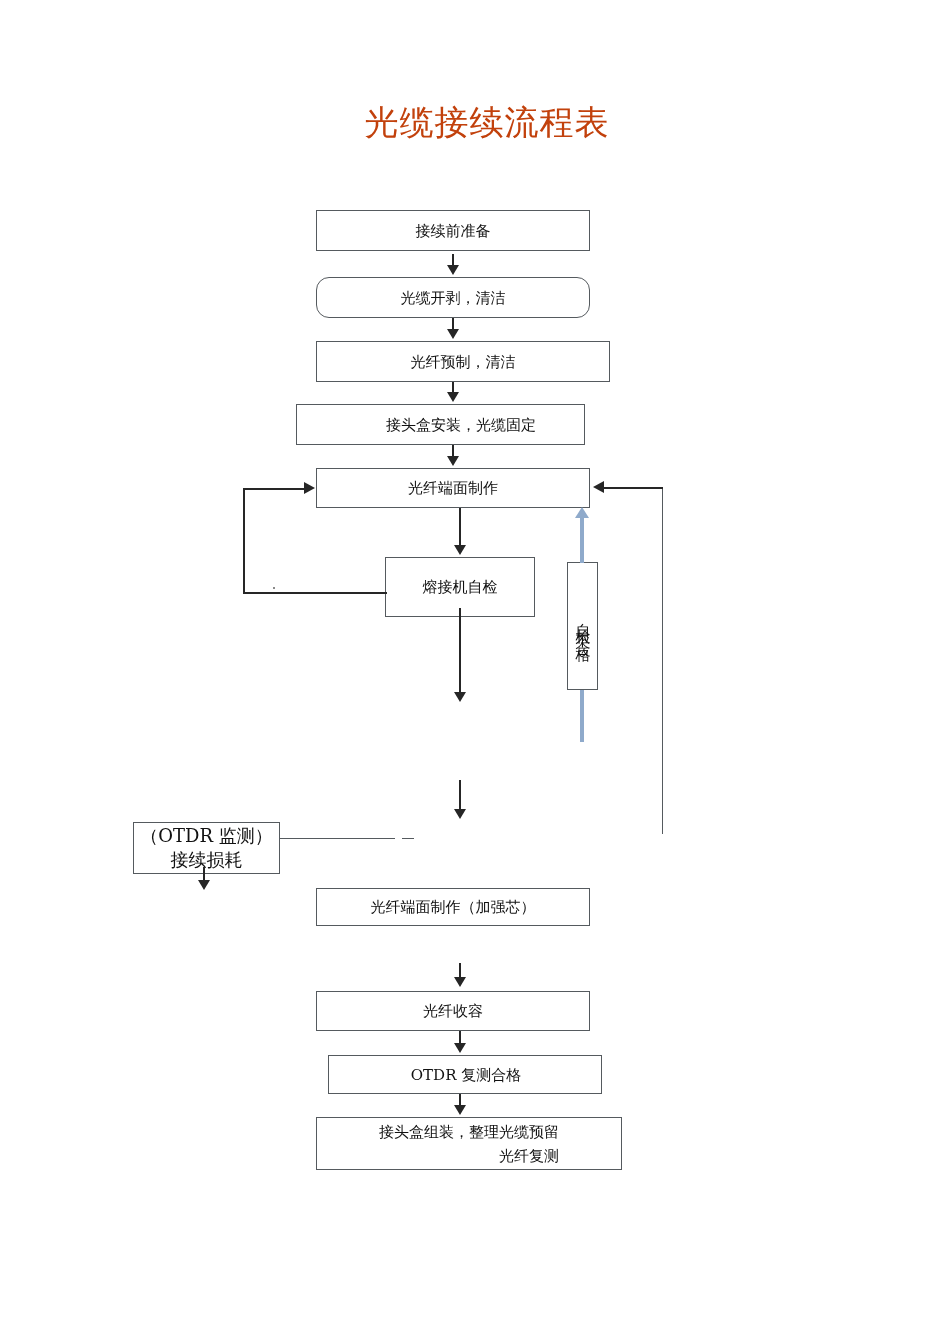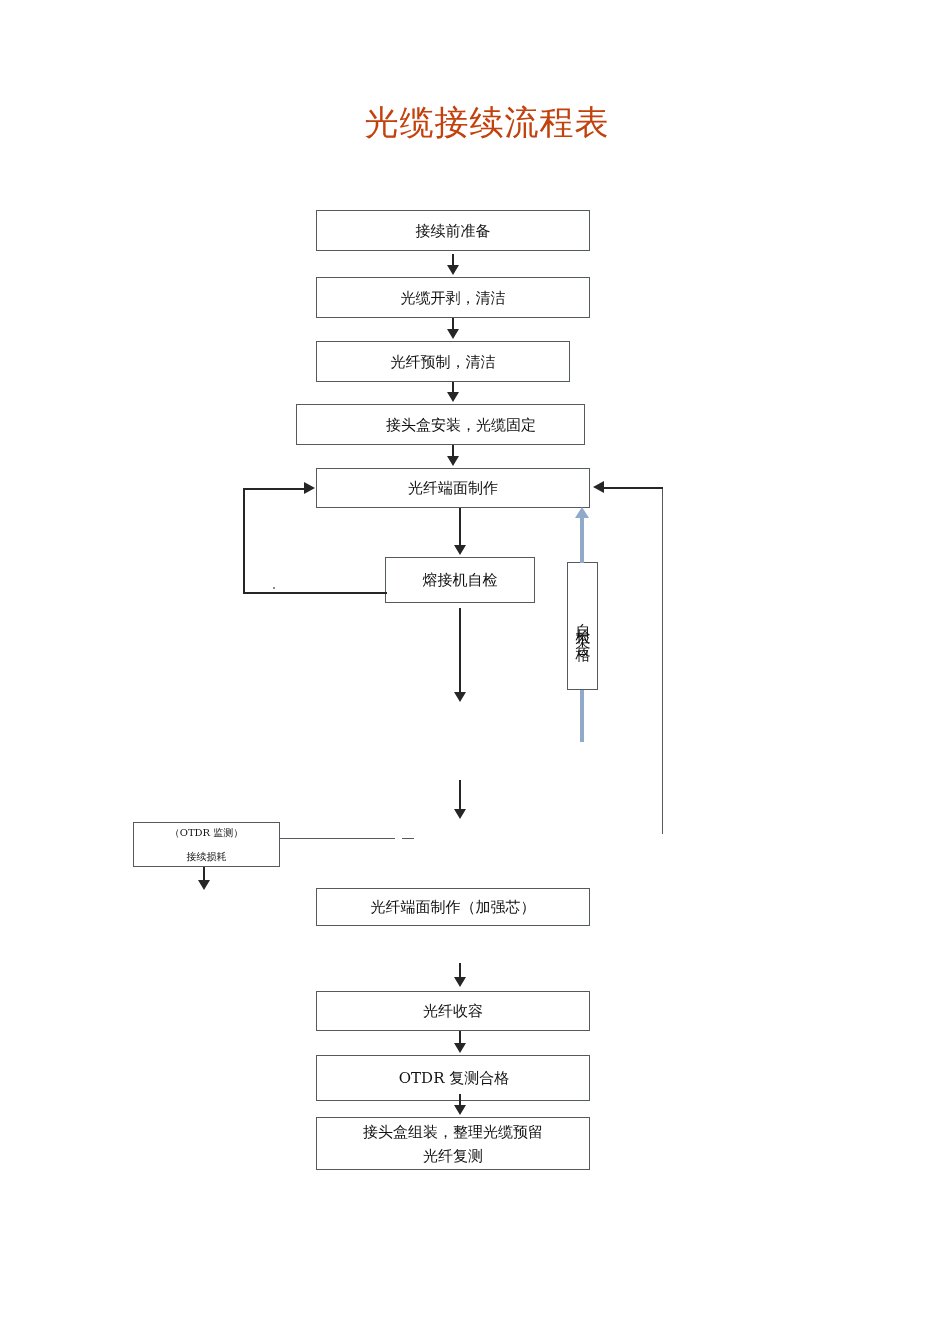--- a/index.html
+++ b/index.html
@@ -133,38 +133,38 @@
 <body>
 
 <div id="page">
 
   <div class="title">光缆接续流程表</div>
 
   <div class="box" style="left:316px; top:210px; width:274px; height:41px;">接续前准备</div>
   <div class="vline" style="left:452px; top:254px; height:14px;"></div>
   <div class="arrow-down" style="left:447px; top:265px;"></div>
 
-  <div class="box" style="left:316px; top:277px; width:274px; height:41px;">光缆开剥，清洁</div>
+  <div class="box" style="left:316px; top:277px; width:274px; height:41px;border-radius:13px;">光缆开剥，清洁</div>
   <div class="vline" style="left:452px; top:318px; height:14px;"></div>
   <div class="arrow-down" style="left:447px; top:329px;"></div>
 
-  <div class="box" style="left:316px; top:341px; width:254px; height:41px;">光纤预制，清洁</div>
+  <div class="box" style="left:316px; top:341px; width:294px; height:41px;">光纤预制，清洁</div>
   <div class="vline" style="left:452px; top:382px; height:12px;"></div>
   <div class="arrow-down" style="left:447px; top:392px;"></div>
 
   <div class="box" style="left:296px; top:404px; width:289px; height:41px;padding-left:47px;">接头盒安装，光缆固定</div>
   <div class="vline" style="left:452px; top:445px; height:12px;"></div>
   <div class="arrow-down" style="left:447px; top:456px;"></div>
 
   <div class="box" style="left:316px; top:468px; width:274px; height:40px;">光纤端面制作</div>
 
   <div class="vline" style="left:459px; top:508px; height:39px;"></div>
   <div class="arrow-down" style="left:454px; top:545px;"></div>
 
-  <div class="box" style="left:385px; top:557px; width:150px; height:46px;">熔接机自检</div>
+  <div class="box" style="left:385px; top:557px; width:150px; height:60px;">熔接机自检</div>
 
   <div class="hline" style="left:243px; top:592px; width:144px;"></div>
   <div class="vline" style="left:243px; top:488px; height:106px;"></div>
   <div class="hline" style="left:243px; top:488px; width:62px;"></div>
   <div class="arrow-right" style="left:304px; top:482px;"></div>
   <div class="stray-dot" style="left:273px; top:587px;"></div>
 
   <div class="vline" style="left:459px; top:608px; height:86px;"></div>
   <div class="arrow-down" style="left:454px; top:692px;"></div>
 
@@ -176,39 +176,39 @@
   <div class="arrow-up-blue" style="left:575px; top:507px;"></div>
 
 
   <div class="vline thin" style="left:662px; top:487px; height:347px;"></div>
   <div class="hline" style="left:604px; top:487px; width:59px;"></div>
   <div class="arrow-left" style="left:593px; top:481px;"></div>
 
   <div class="vline" style="left:459px; top:780px; height:31px;"></div>
   <div class="arrow-down" style="left:454px; top:809px;"></div>
 
-  <div class="box multiline" style="left:133px; top:822px; width:147px; height:45px; flex-direction:column; font-size:10px;">
+  <div class="box multiline" style="left:133px; top:822px; width:147px; height:52px; flex-direction:column; font-size:18px;">
     <span>（OTDR 监测）</span>
     <span>接续损耗</span>
   </div>
   <div class="hline thin" style="left:280px; top:838px; width:115px;"></div>
   <div class="hline thin" style="left:402px; top:838px; width:12px;"></div>
   <div class="vline" style="left:203px; top:867px; height:15px;"></div>
   <div class="arrow-down" style="left:198px; top:880px;"></div>
 
   <div class="box" style="left:316px; top:888px; width:274px; height:38px;">光纤端面制作（加强芯）</div>
 
 
   <div class="vline" style="left:459px; top:963px; height:16px;"></div>
   <div class="arrow-down" style="left:454px; top:977px;"></div>
 
   <div class="box" style="left:316px; top:991px; width:274px; height:40px;">光纤收容</div>
   <div class="vline" style="left:459px; top:1031px; height:14px;"></div>
   <div class="arrow-down" style="left:454px; top:1043px;"></div>
 
-  <div class="box" style="left:316px; top:1055px; width:274px; height:46px;padding-left:8px;">OTDR 复测合格</div>
+  <div class="box" style="left:328px; top:1055px; width:274px; height:39px;padding-left:8px;">OTDR 复测合格</div>
   <div class="vline" style="left:459px; top:1094px; height:13px;"></div>
   <div class="arrow-down" style="left:454px; top:1105px;"></div>
 
-  <div class="box multiline" style="left:316px; top:1117px; width:274px; height:53px; white-space:pre-line;">接头盒组装，整理光缆预留
+  <div class="box multiline" style="left:316px; top:1117px; width:306px; height:53px; white-space:pre-line;text-align:right;">接头盒组装，整理光缆预留
 光纤复测</div>
 
 </div>
 
 </body></html>

